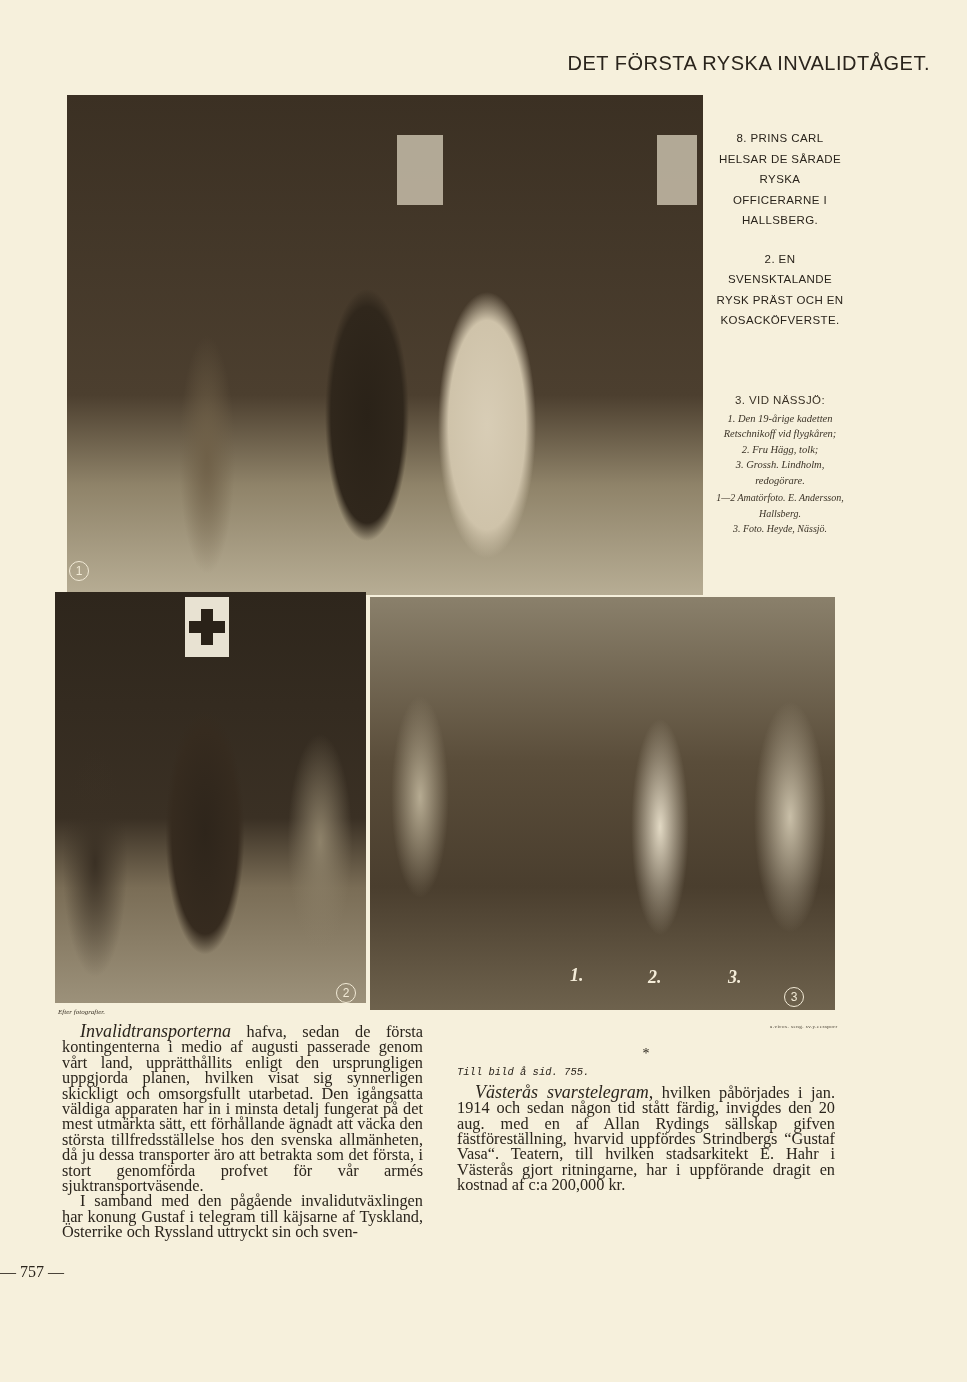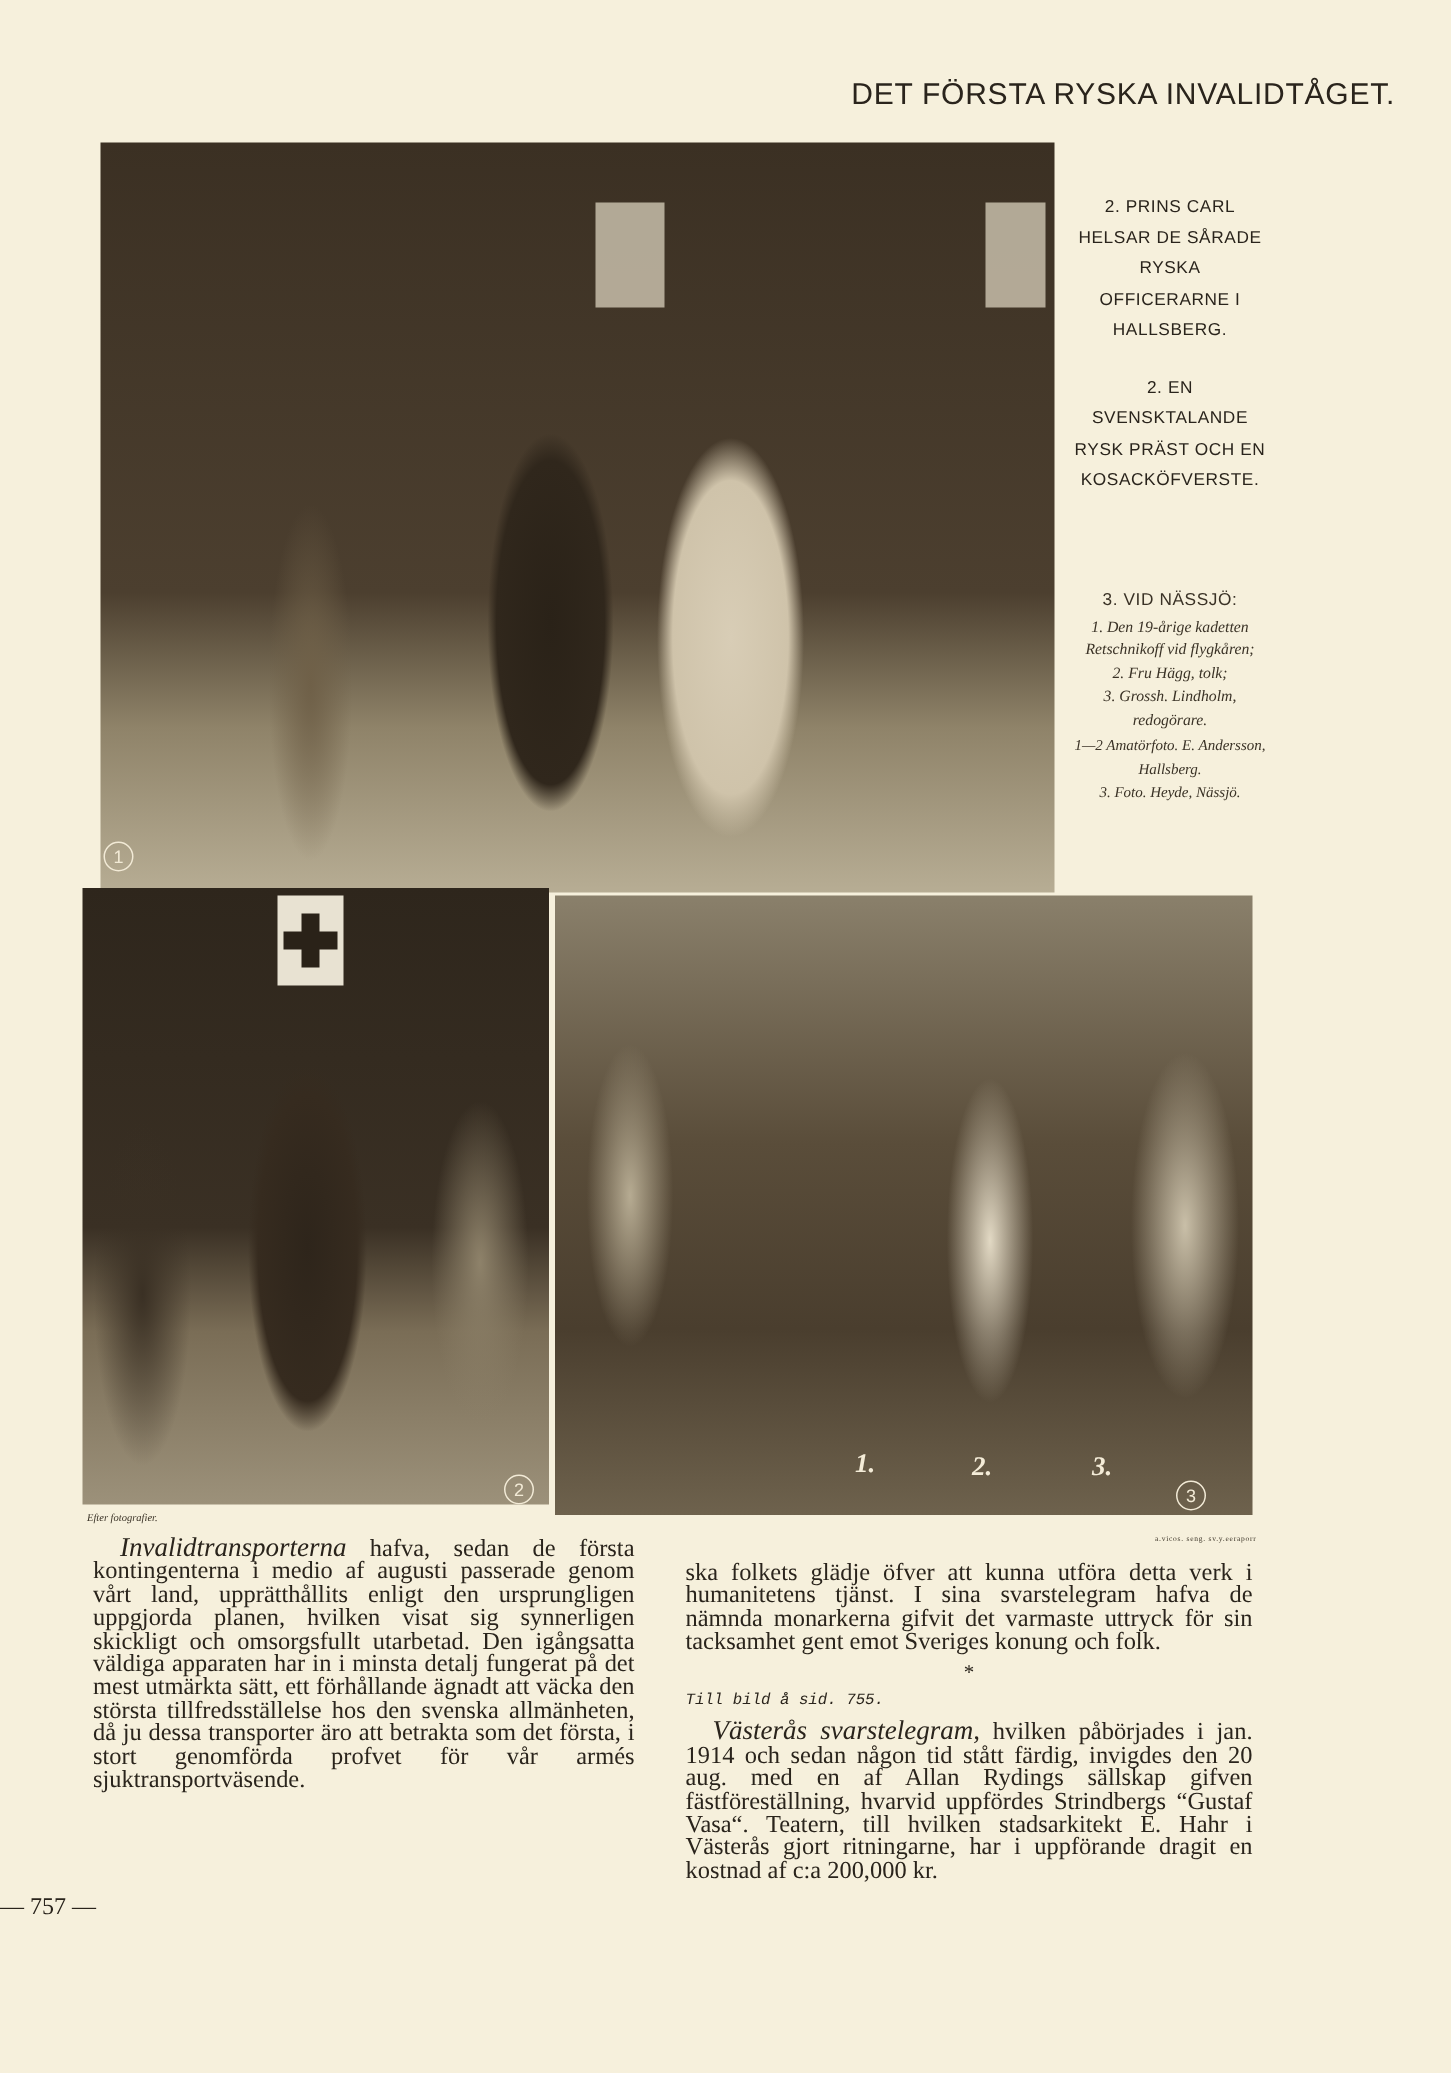--- a/index.html
+++ b/index.html
@@ -111,43 +111,43 @@
 </div>
 
 <div class="photo photo-3">
   <span class="inset-num" style="left:200px;top:368px;">1.</span>
   <span class="inset-num" style="left:278px;top:370px;">2.</span>
   <span class="inset-num" style="left:358px;top:370px;">3.</span>
   <div class="photo-num" style="left:414px;top:390px;">3</div>
 </div>
 
 <div class="caption-block">
-  <div class="cap">2. PRINS CARL HELSAR DE SÅRADE RYSKA OFFICERARNE I HALLSBERG.</div>
+  <div class="cap">8. PRINS CARL HELSAR DE SÅRADE RYSKA OFFICERARNE I HALLSBERG.</div>
   <div class="cap">2. EN SVENSKTALANDE RYSK PRÄST OCH EN KOSACKÖFVERSTE.</div>
 </div>
 
 <div class="caption-sub">
   <div style="font-family:'Liberation Sans',sans-serif;font-style:normal;font-size:11.5px;letter-spacing:0.4px;margin-bottom:2px;">3. VID NÄSSJÖ:</div>
   <div>1. Den 19-årige kadetten Retschnikoff vid flygkåren;</div>
   <div>2. Fru Hägg, tolk;</div>
   <div>3. Grossh. Lindholm, redogörare.</div>
 </div>
 
 <div class="credits">
   <div>1—2 Amatörfoto. E. Andersson, Hallsberg.</div>
   <div>3. Foto. Heyde, Nässjö.</div>
 </div>
 
 <div class="photo-credit-left">Efter fotografier.</div>
 <div class="photo-credit-right">a.vicos. seng. sv.y.eeraporr</div>
 
 <div class="col col-left">
   <p><span class="lead">Invalidtransporterna</span><span> hafva, sedan de första kontingenterna i medio af augusti passerade genom vårt land, upprätthållits enligt den ursprungligen uppgjorda planen, hvilken visat sig synnerligen skickligt och omsorgsfullt utarbetad. Den igångsatta väldiga apparaten har in i minsta detalj fungerat på det mest utmärkta sätt, ett förhållande ägnadt att väcka den största tillfredsställelse hos den svenska allmänheten, då ju dessa transporter äro att betrakta som det första, i stort genomförda profvet för vår armés sjuktransportväsende.</span></p>
+  <p>I samband med den pågående invalidutväxlingen har konung Gustaf i telegram till käjsarne af Tyskland, Österrike och Ryssland uttryckt sin och sven-</p>
 </div>
 
 <div class="col col-right">
-  <p class="noindent">ska folkets glädje öfver att kunna utföra detta verk i humanitetens tjänst. I sina svarstelegram hafva de nämnda monarkerna gifvit det varmaste uttryck för sin tacksamhet gent emot Sveriges konung och folk.</p>
   <div class="separator-star">*</div>
   <div class="ref-note">Till bild å sid. 755.</div>
   <p><span class="lead">Västerås svarstelegram,</span><span> hvilken påbörjades i jan. 1914 och sedan någon tid stått färdig, invigdes den 20 aug. med en af Allan Rydings sällskap gifven fästföreställning, hvarvid uppfördes Strindbergs “Gustaf Vasa“. Teatern, till hvilken stadsarkitekt E. Hahr i Västerås gjort ritningarne, har i uppförande dragit en kostnad af c:a 200,000 kr.</span></p>
 </div>
 
 <div class="page-number">— 757 —</div>
 
 </body></html>

